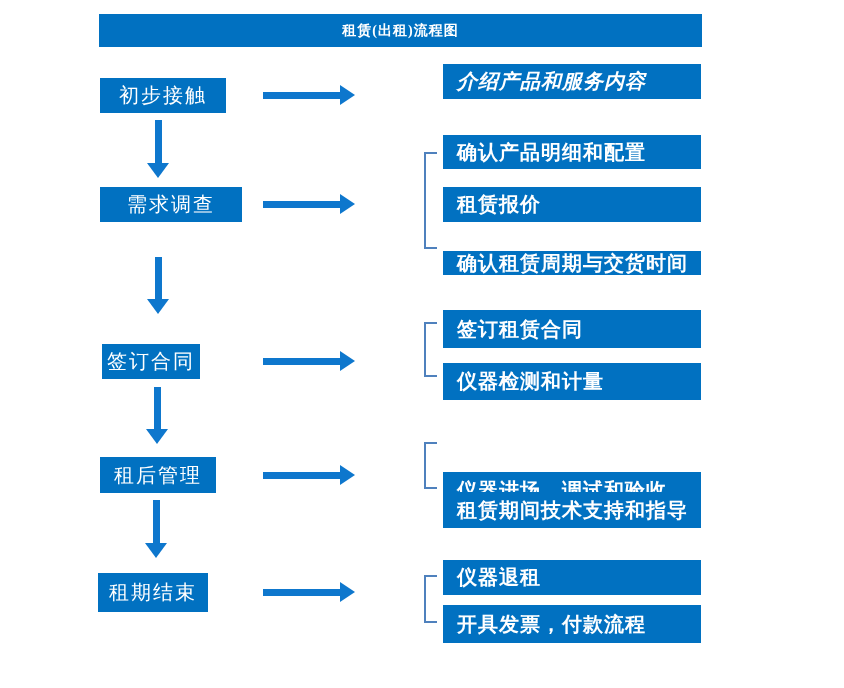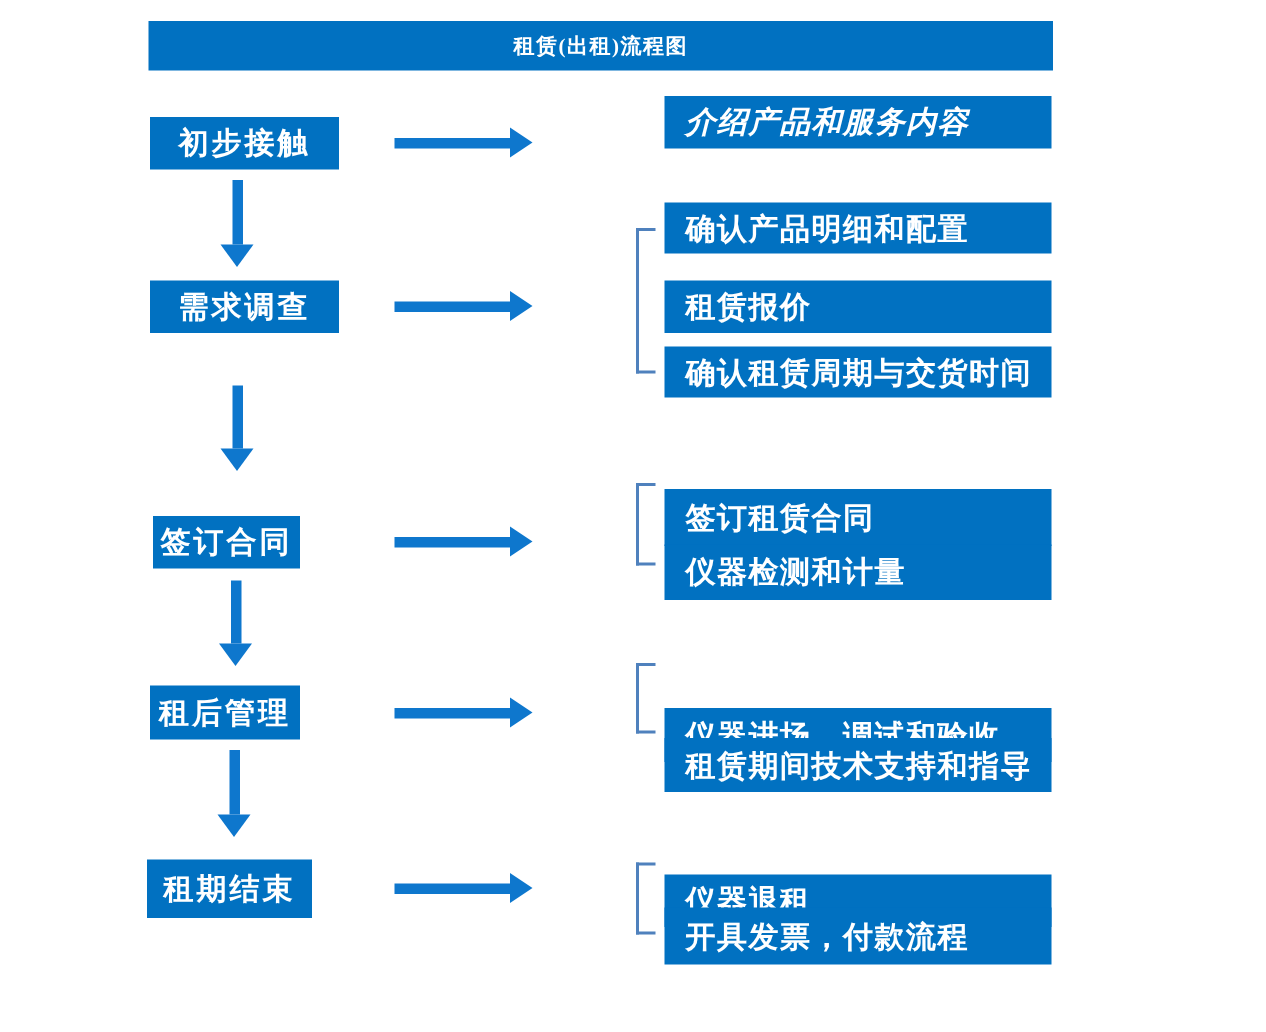--- a/index.html
+++ b/index.html
@@ -9,21 +9,21 @@
   }
   .title-bar{
     position:absolute;left:99px;top:14px;width:603px;height:33px;
     background:var(--c-box,#0171C1);color:var(--c-text,#fff);
     display:flex;align-items:center;justify-content:center;
     font-size:14px;font-weight:bold;letter-spacing:1px;
   }
   .stage-box{
     position:absolute;background:var(--c-box,#0171C1);color:var(--c-text,#fff);
     display:flex;align-items:center;justify-content:center;
-    font-size:20px;font-weight:bold;letter-spacing:2px;white-space:nowrap;
+    font-size:20px;font-weight:normal;letter-spacing:2px;white-space:nowrap;
   }
   .detail-box{
     position:absolute;left:443px;width:258px;background:var(--c-box,#0171C1);
     color:var(--c-text,#fff);display:flex;align-items:center;
     padding-left:14px;box-sizing:border-box;
     font-size:20px;font-weight:bold;letter-spacing:1px;white-space:nowrap;
   }
   .varrow{position:absolute;width:22px;display:flex;flex-direction:column;align-items:center;}
   .varrow .shaft{width:7px;background:var(--c-arrow,#0E77CD);flex:1;}
   .varrow .head{
@@ -44,23 +44,23 @@
   }
 </style>
 </head>
 <body>
 
 <div class="canvas">
 
   <div class="title-bar">租赁(出租)流程图</div>
 
   <div class="stage-box" style="left:100px;top:78px;width:126px;height:35px;">初步接触</div>
-  <div class="stage-box" style="left:100px;top:187px;width:126px;height:35px;">需求调查</div>
+  <div class="stage-box" style="left:100px;top:187px;width:142px;height:35px;">需求调查</div>
   <div class="stage-box" style="left:102px;top:344px;width:98px;height:35px;">签订合同</div>
-  <div class="stage-box" style="left:100px;top:457px;width:100px;height:36px;">租后管理</div>
+  <div class="stage-box" style="left:100px;top:457px;width:116px;height:36px;">租后管理</div>
   <div class="stage-box" style="left:98px;top:573px;width:110px;height:39px;">租期结束</div>
 
   <div class="varrow" style="left:147px;top:120px;height:58px;">
     <div class="shaft"></div>
       <div class="head"></div>
   </div>
   <div class="varrow" style="left:147px;top:257px;height:57px;">
     <div class="shaft"></div>
       <div class="head"></div>
   </div>
@@ -95,21 +95,21 @@
   </div>
 
   <div class="bracket" style="top:152px;height:97px;"></div>
   <div class="bracket" style="top:322px;height:55px;"></div>
   <div class="bracket" style="top:442px;height:47px;"></div>
   <div class="bracket" style="top:575px;height:48px;"></div>
 
   <div class="detail-box" style="top:64px;height:35px;font-style:italic;">介绍产品和服务内容</div>
   <div class="detail-box" style="top:187px;height:35px;">租赁报价</div>
   <div class="detail-box" style="top:135px;height:34px;">确认产品明细和配置</div>
-  <div class="detail-box" style="top:231px;height:34px;text-align:right;">确认租赁周期与交货时间</div>
-  <div class="detail-box" style="top:310px;height:38px;margin-top:16px;">签订租赁合同</div>
+  <div class="detail-box" style="top:251px;height:24px;text-align:right;">确认租赁周期与交货时间</div>
+  <div class="detail-box" style="top:310px;height:38px;">签订租赁合同</div>
   <div class="detail-box" style="top:363px;height:37px;">仪器检测和计量</div>
   <div class="detail-box" style="top:424px;height:36px;margin-top:48px;">仪器进场、调试和验收</div>
   <div class="detail-box" style="top:492px;height:36px;">租赁期间技术支持和指导</div>
-  <div class="detail-box" style="top:583px;height:35px;">仪器退租</div>
+  <div class="detail-box" style="top:560px;height:35px;">仪器退租</div>
   <div class="detail-box" style="top:605px;height:38px;">开具发票，付款流程</div>
 
 </div>
 
 </body></html>

